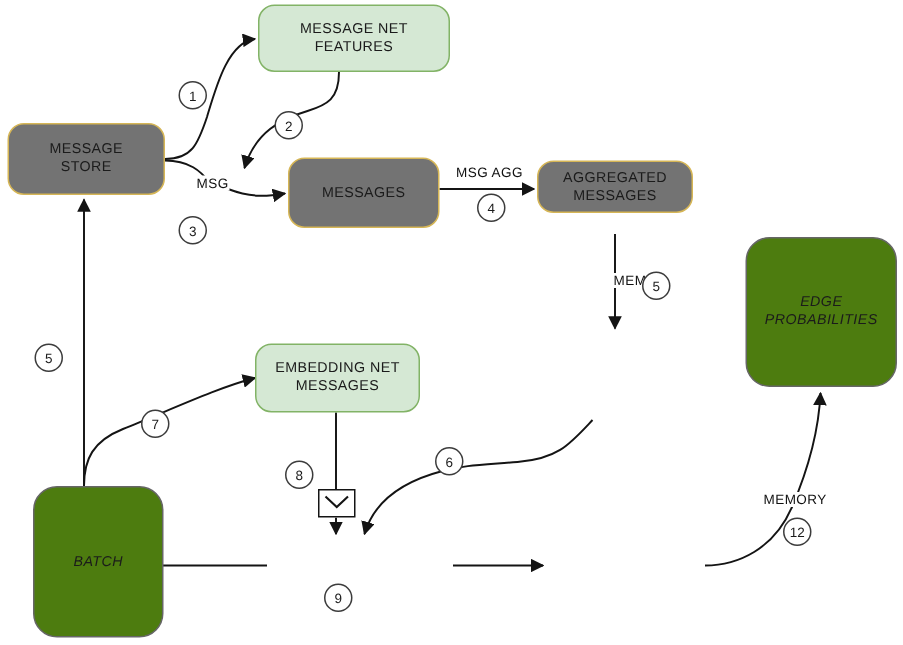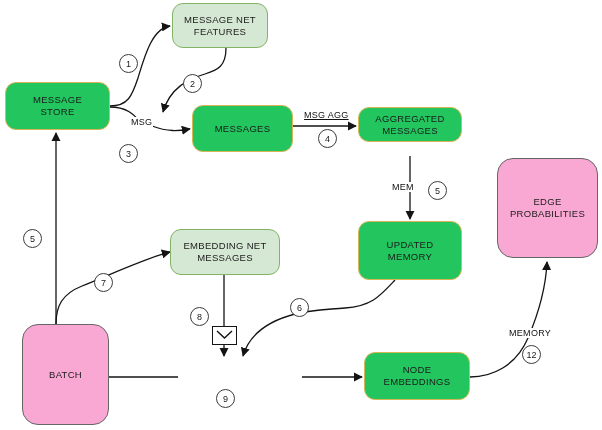--- a/index.html
+++ b/index.html
@@ -31,30 +31,31 @@
     text-align: center;
     border-radius: 11px;
     font-size: 9.5px;
     line-height: 12px;
     letter-spacing: 0.3px;
     color: #1b1b1b;
     padding: 2px 4px;
     white-space: pre-line;
   }
   .node-yellow {
-    background: #22c55e;
+    background: #737373;
     border: 1.2px solid #d6b656;
   }
   .node-green {
     background: #d5e8d4;
     border: 1.2px solid #82b366;
   }
   .node-grey {
-    background: #f9a8d4;
+    background: #4d7c0f;
     border: 1.2px solid #666666;
+    font-style: italic;
   }
   .edge-label {
     position: absolute;
     font-size: 9px;
     letter-spacing: 0.3px;
     color: #111111;
     background: #ffffff;
     white-space: nowrap;
     padding: 0 1px;
   }
@@ -116,53 +117,49 @@
 
       <path d="M 470 377 C 492 377 516 366 528 338 C 540 310 546 284 547 262" marker-end="url(#arw)"></path>
 
       <path d="M 56 324 L 56 133" marker-end="url(#arw)"></path>
     </g>
   </svg>
 
   <div class="node node-yellow" style="left:5px; top:82px; width:105px; height:48px;">MESSAGE
 STORE</div>
 
-  <div class="node node-green" style="left:172px; top:3px; width:96px; height:45px;">MESSAGE NET
+  <div class="node node-green" style="left:172px; top:3px; width:128px; height:45px;">MESSAGE NET
 FEATURES</div>
 
   <div class="node node-yellow" style="left:192px; top:105px; width:101px; height:47px;">MESSAGES</div>
 
   <div class="node node-yellow" style="left:358px; top:107px; width:104px; height:35px;">AGGREGATED
 MESSAGES</div>
 
-  <div class="node node-yellow" style="left:358px; top:221px; width:104px; height:59px;">UPDATED
-MEMORY</div>
 
   <div class="node node-grey" style="left:497px; top:158px; width:101px; height:100px; border-radius:16px;">EDGE
 PROBABILITIES</div>
 
   <div class="node node-green" style="left:170px; top:229px; width:110px; height:46px;">EMBEDDING NET
 MESSAGES</div>
 
   <div class="node node-grey" style="left:22px; top:324px; width:87px; height:101px; border-radius:16px;">BATCH</div>
 
-  <div class="node node-yellow" style="left:364px; top:352px; width:106px; height:48px;">NODE
-EMBEDDINGS</div>
 
   <div class="envelope" style="left:212px; top:326px; width:25px; height:19px;">
     <svg width="23" height="17" viewBox="0 0 23 17" style="display:block;">
       <path d="M 4 4 L 11.5 11 L 19 4" fill="none" stroke="#141414" stroke-width="1.4"></path>
     </svg>
   </div>
 
   <div class="edge-label" style="left:130px; top:117px;">MSG</div>
 
-  <div class="edge-label" style="left:303px; top:110px;text-decoration:underline;">MSG AGG</div>
+  <div class="edge-label" style="left:303px; top:110px;">MSG AGG</div>
 
-  <div class="edge-label" style="left:391px; top:182px;">MEM</div>
+  <div class="edge-label" style="left:408px; top:182px;">MEM</div>
 
   <div class="edge-label" style="left:508px; top:328px;">MEMORY</div>
 
 
   <div class="step-badge" style="left:119px; top:54px;">1</div>
   <div class="step-badge" style="left:183px; top:74px;">2</div>
   <div class="step-badge" style="left:119px; top:144px;">3</div>
   <div class="step-badge" style="left:318px; top:129px;">4</div>
   <div class="step-badge" style="left:428px; top:181px;">5</div>
   <div class="step-badge" style="left:290px; top:298px;">6</div>

